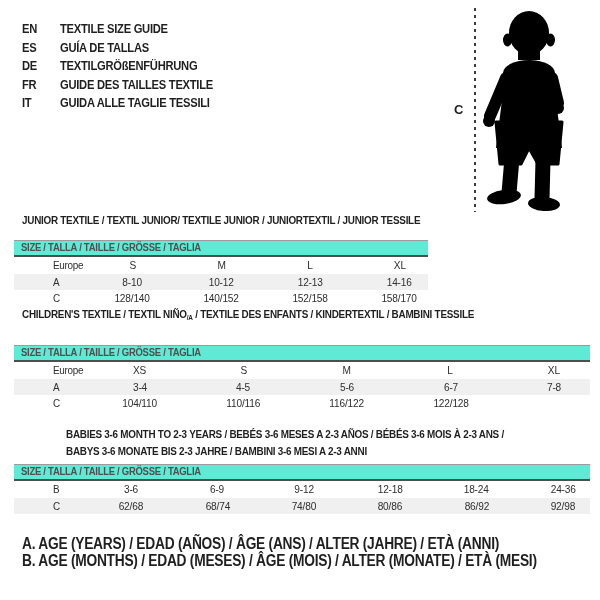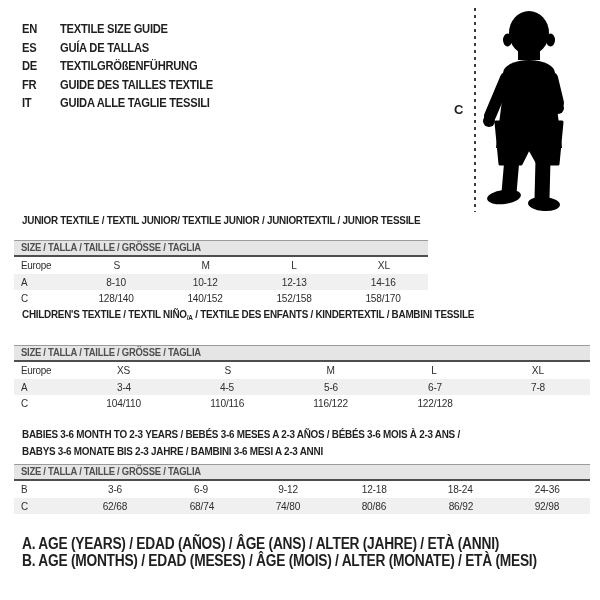--- a/index.html
+++ b/index.html
@@ -21,29 +21,29 @@
 
   
   .dotline{left:474px;top:8px;width:2px;height:204px;
     background:repeating-linear-gradient(to bottom,#3c3c3c 0 3px,transparent 3px 7px);}
   .c-label{left:454px;top:102px;font-size:13px;font-weight:bold;}
 
   
   .tbl-title{font-size:11.5px;font-weight:bold;left:22px;text-decoration:underline;}
   .tbl-title sub{font-size:7.5px;vertical-align:-2px;}
   .tbl{left:14px;}
-  .bar{box-sizing:border-box;height:17px;background:#e5e5e5;
+  .bar{box-sizing:border-box;height:17px;background:#5eead4;
     border-top:1px solid #9b9b9b;border-bottom:2px solid #4e4e4e;
     font-size:11px;font-weight:bold;color:#505050;line-height:13px;padding-left:7px;}
   .row{display:grid;height:16.5px;line-height:16.5px;font-size:11.5px;color:#2e2e2e;}
   .row.shaded{background:#f0f0f0;}
   .cols5{grid-template-columns:58px repeat(4,1fr);}
   .cols6{grid-template-columns:58px repeat(5,1fr);}
   .cols7{grid-template-columns:58px repeat(6,1fr);}
-  .cell{text-align:center;overflow:visible;}
+  .cell{text-align:center;overflow:visible;margin-left:32px;}
   .cell.lbl{text-align:left;padding-left:7px;}
   .w1{width:414px;}
   .w2{width:576px;}
 
   
   .notes{left:22px;top:535px;font-size:16px;font-weight:bold;line-height:17.4px;}
 
   .baby-svg{left:479px;top:6px;}
 </style>
 </head>
@@ -147,21 +147,21 @@
   </div>
   <div class="row cols6">
     <span class="cell lbl"><span class="cx">C</span></span>
     <span class="cell"><span class="cc">104/110</span></span>
     <span class="cell"><span class="cc">110/116</span></span>
     <span class="cell"><span class="cc">116/122</span></span>
     <span class="cell"><span class="cc">122/128</span></span>
   </div>
 </div>
 
-<div class="abs tbl-title" style="top:426px;line-height:16.5px;">
+<div class="abs tbl-title" style="top:426px;line-height:16.5px;margin-left:44px;">
   <div class="nw"><span class="cx">BABIES 3-6 MONTH TO 2-3 YEARS / BEBÉS 3-6 MESES A 2-3 AÑOS / BÉBÉS 3-6 MOIS À 2-3 ANS /</span></div>
   <div class="nw"><span class="cx">BABYS 3-6 MONATE BIS 2-3 JAHRE / BAMBINI 3-6 MESI A 2-3 ANNI</span></div>
 </div>
 <div class="abs tbl w2" style="top:464px;">
   <div class="bar">
     <span class="cx">SIZE / TALLA / TAILLE / GRÖSSE / TAGLIA</span>
   </div>
   <div class="row cols7">
     <span class="cell lbl"><span class="cx">B</span></span>
     <span class="cell"><span class="cc">3-6</span></span>

